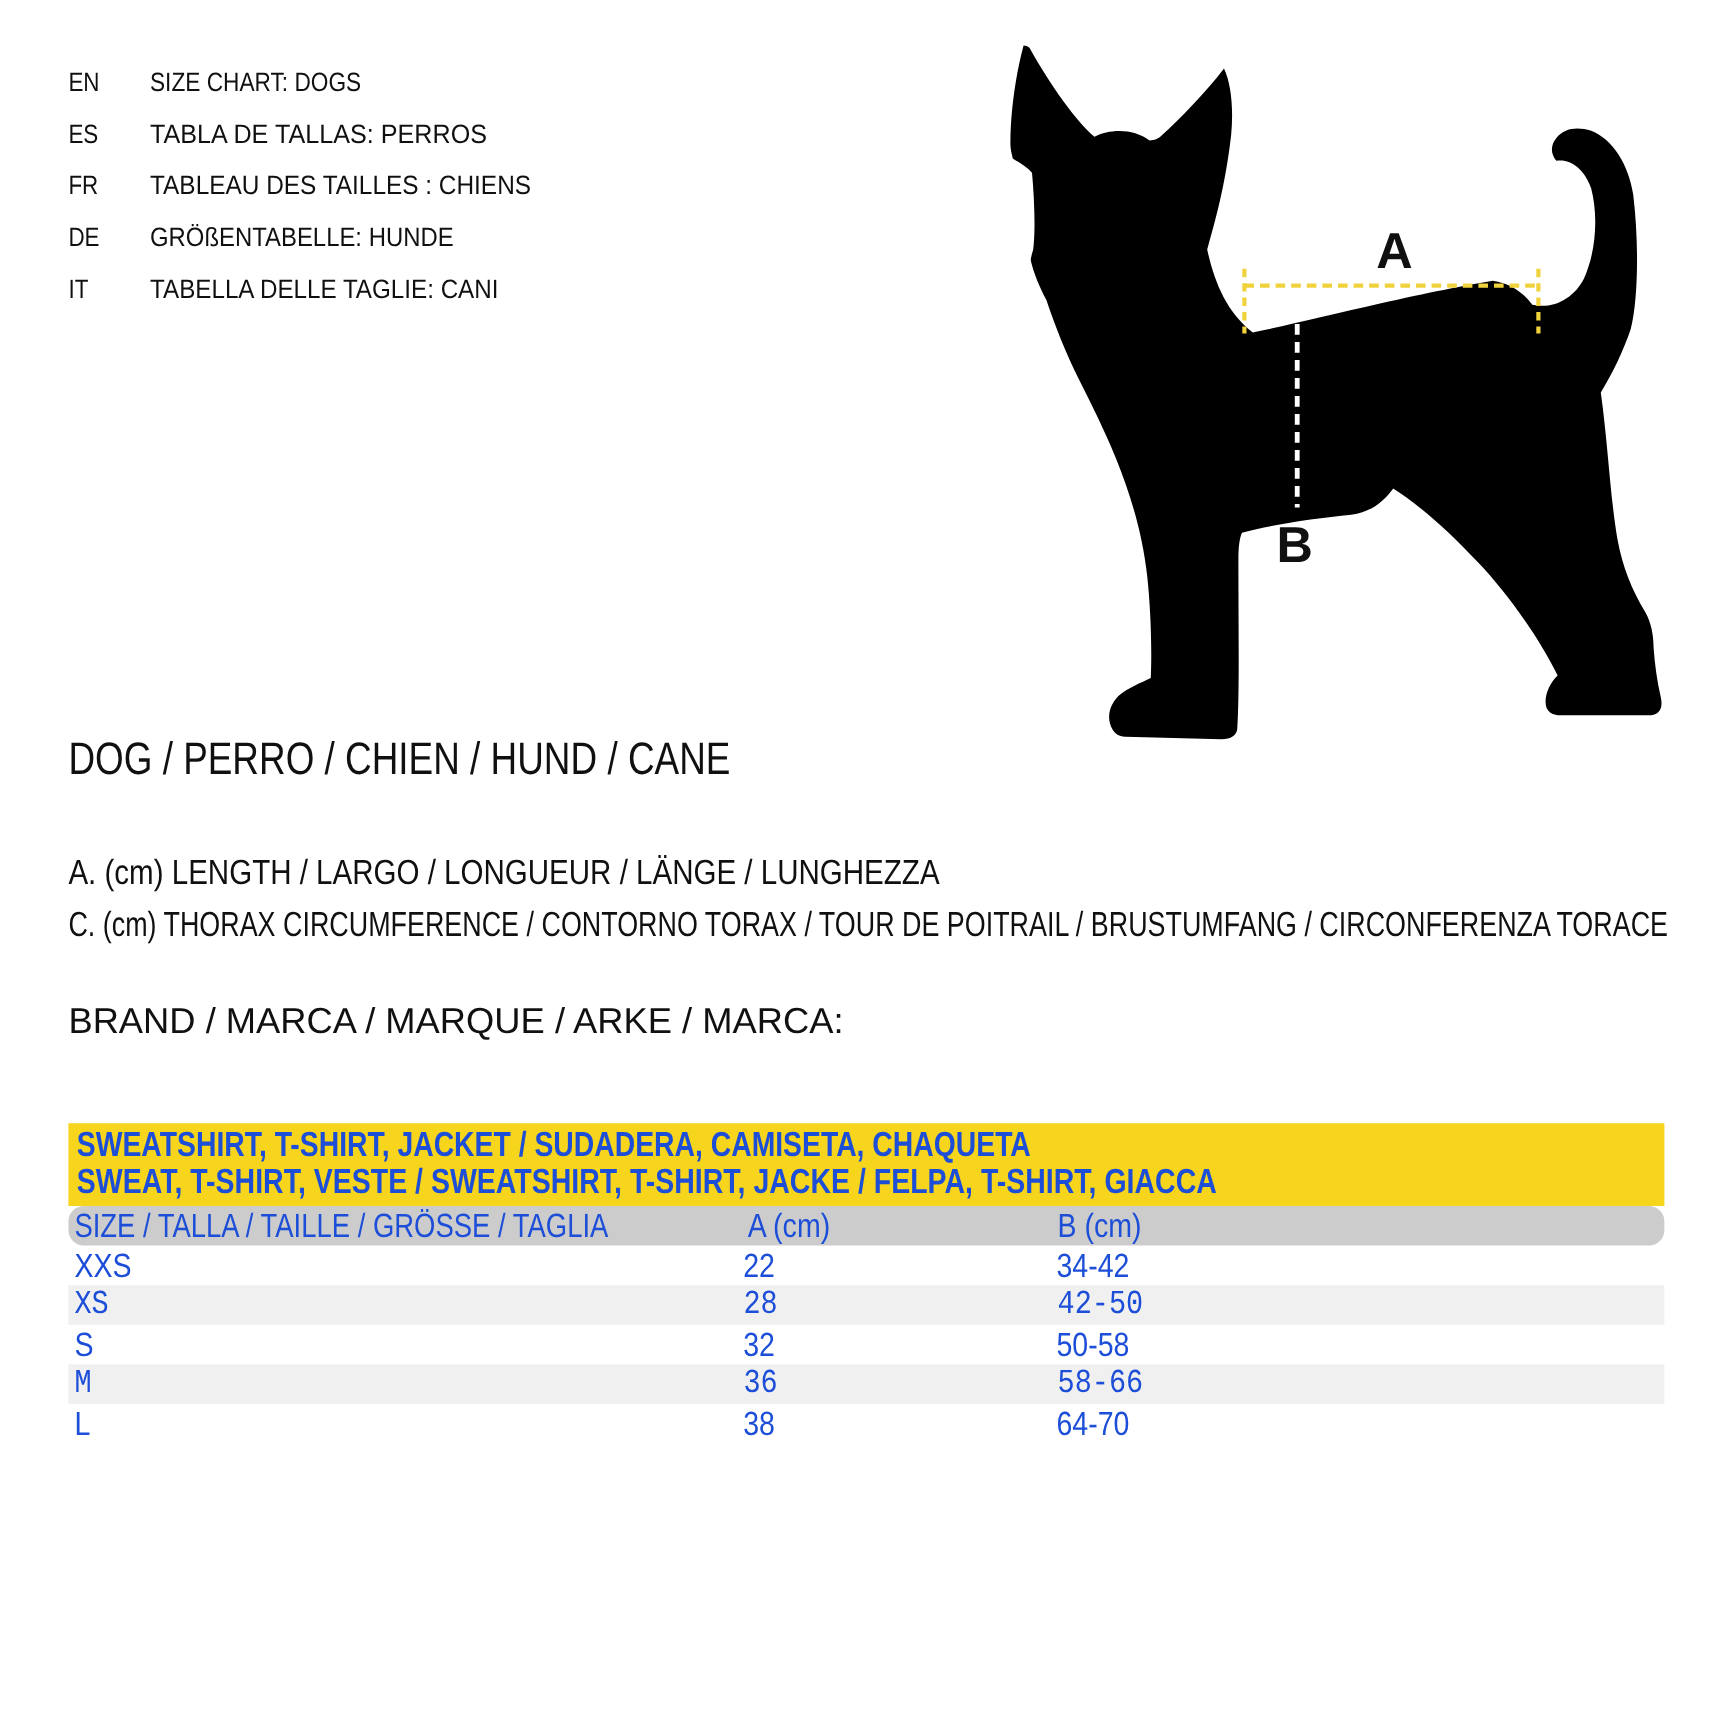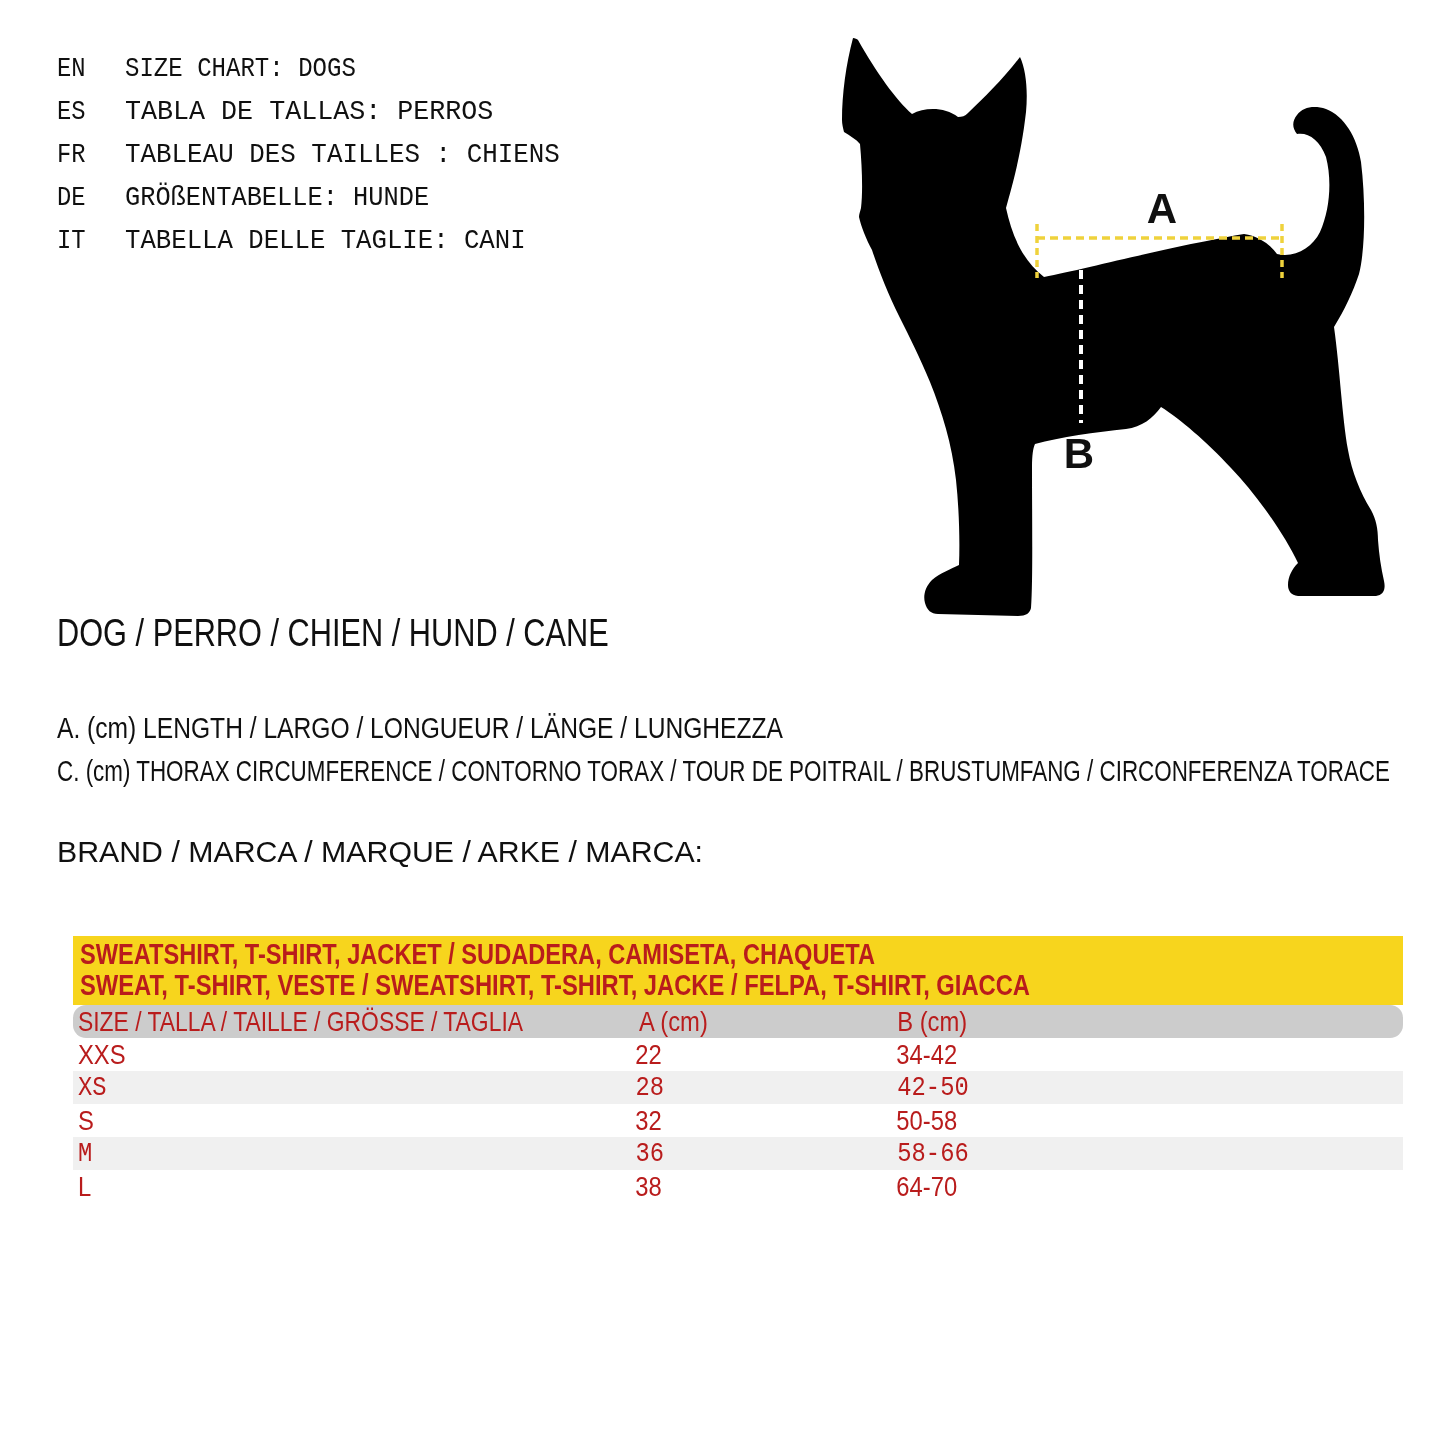--- a/index.html
+++ b/index.html
@@ -10,37 +10,37 @@
   }
   .abs{position:absolute;}
 
   
   .fit,.c85,.c85c{display:inline-block;white-space:nowrap;}
   .fit{transform-origin:0 50%;}
   .c85{transform:scaleX(.85);transform-origin:0 50%;}
   .c85c{transform:scaleX(.85);transform-origin:50% 50%;}
 
   
-  .langs{left:57px;top:47px;font-size:28px;font-family:Liberation Mono, monospace;}
+  .langs{left:57px;top:47px;font-size:22px;}
   .lang-row{height:43px;display:flex;align-items:center;}
   .lang-code{width:68px;flex:0 0 68px;}
 
   
   .dogfig{left:820px;top:20px;width:600px;height:610px;}
   .dogfig svg{display:block;width:100%;height:100%;}
   .svg-label{font-family:"Liberation Sans",sans-serif;font-weight:700;font-size:42px;fill:#101010;}
 
   
   .animal-caption{left:57px;top:612px;font-size:38px;text-decoration:underline;}
   .measure-a{left:57px;top:712px;font-size:29px;text-align:center;}
   .measure-c{left:57px;top:755px;font-size:29px;}
   .brand-line{left:57px;top:835px;font-size:30px;}
 
   
-  .size-table{left:57px;top:936px;width:1330px;font-size:28px;color:#b91c1c;margin-left:16px;}
+  .size-table{left:57px;top:936px;width:1330px;font-size:28px;color:#1d4ed8;}
   .garment-band{background:#F7D51D;height:66px;padding:3px 0 0 7px;font-weight:700;font-size:29px;}
   .garment-band .band-line{display:block;line-height:31px;}
   .trow{display:grid;grid-template-columns:560px 258px 186px 1fr;height:33px;align-items:center;}
   .trow.head{background:#CCCCCC;border-radius:13px;}
   .trow.stripe{background:#F0F0F0;font-family:Liberation Mono, monospace;}
   .cell-size{padding-left:5px;text-align:left;}
   .cell-center{text-align:left;}
 </style>
 </head>
 <body>

